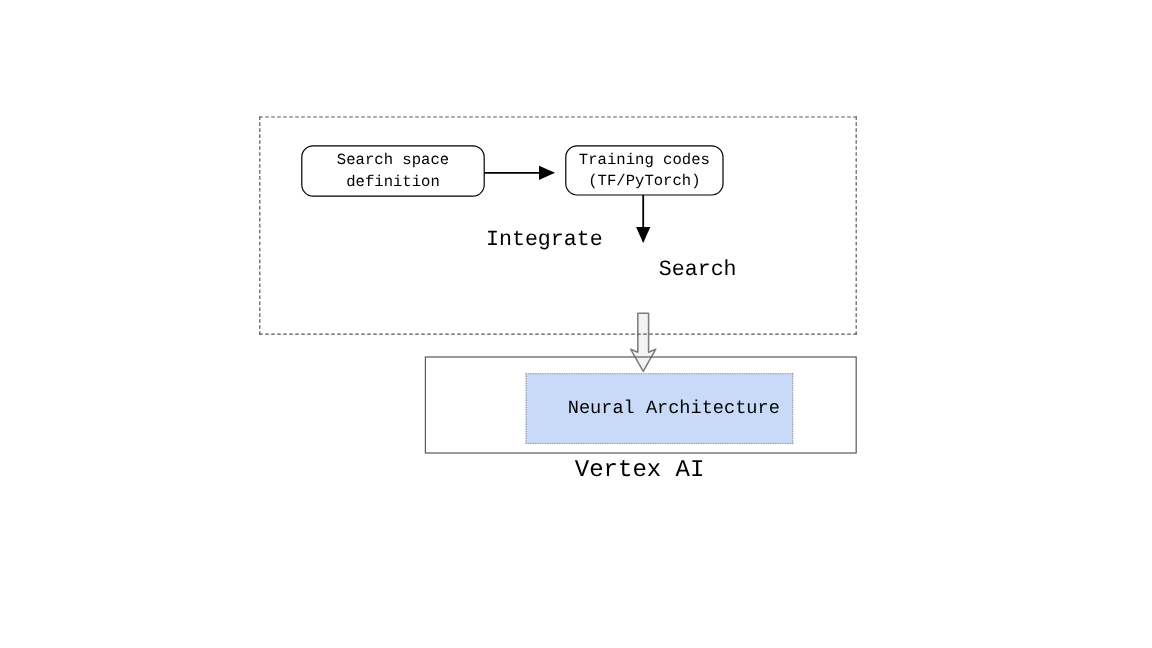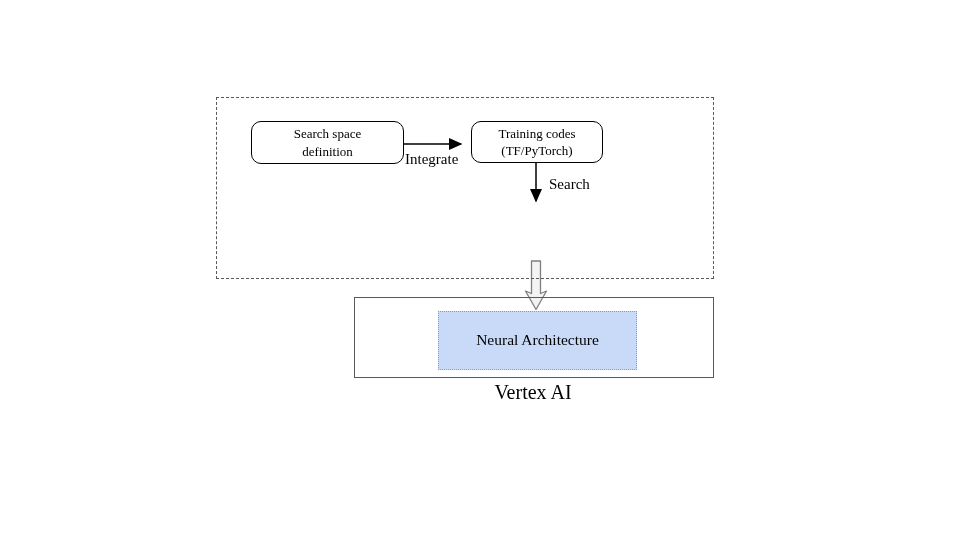--- a/index.html
+++ b/index.html
@@ -1,21 +1,21 @@
 <!DOCTYPE html>
 <html><head>
 <meta charset="utf-8">
 <style>
   html, body { margin: 0; padding: 0; background: #ffffff; }
   .canvas {
     position: relative;
     width: 960px;
     height: 540px;
     background: #ffffff;
-    font-family: Liberation Serif, serif;
+    font-family: Liberation Mono, monospace;
     color: #000000;
     overflow: hidden;
   }
   .abs { position: absolute; }
 
   
   .connectors {
     position: absolute;
     left: 0; top: 0;
     width: 960px; height: 540px;
@@ -39,22 +39,23 @@
     justify-content: center;
     text-align: center;
     font-size: 13px;
     line-height: 1.32;
   }
   .node-search { left: 251px; top: 121px; width: 151px; height: 41px; }
   .node-codes  { left: 471px; top: 121px; width: 130px; height: 40px; text-align: center; }
 
   .edge-label {
     position: absolute;
-    font-size: 15px;
+    font-size: 18px;
     white-space: nowrap;
+    margin-top: 39px;
   }
   .label-integrate { left: 405px; top: 151px; }
   .label-build     { left: 549px; top: 176px; }
 
   .node-container {
     left: 437px; top: 209px;
     width: 198px; height: 52px;
     background: #cfe2f3;
     border: 1px solid #000000;
     display: flex;
@@ -76,20 +77,21 @@
     width: 197px; height: 57px;
     background: #c9daf8;
     border: 1.5px dotted #9a9a9a;
     display: flex;
     flex-direction: column;
     align-items: center;
     justify-content: center;
     text-align: center;
     font-size: 15.5px;
     line-height: 1.32;
+    padding-left: 24px;
   }
 
   .vertex-caption {
     left: 354px; top: 381px;
     width: 358px;
     text-align: center;
     font-size: 20px;
   }
 </style>
 </head>

